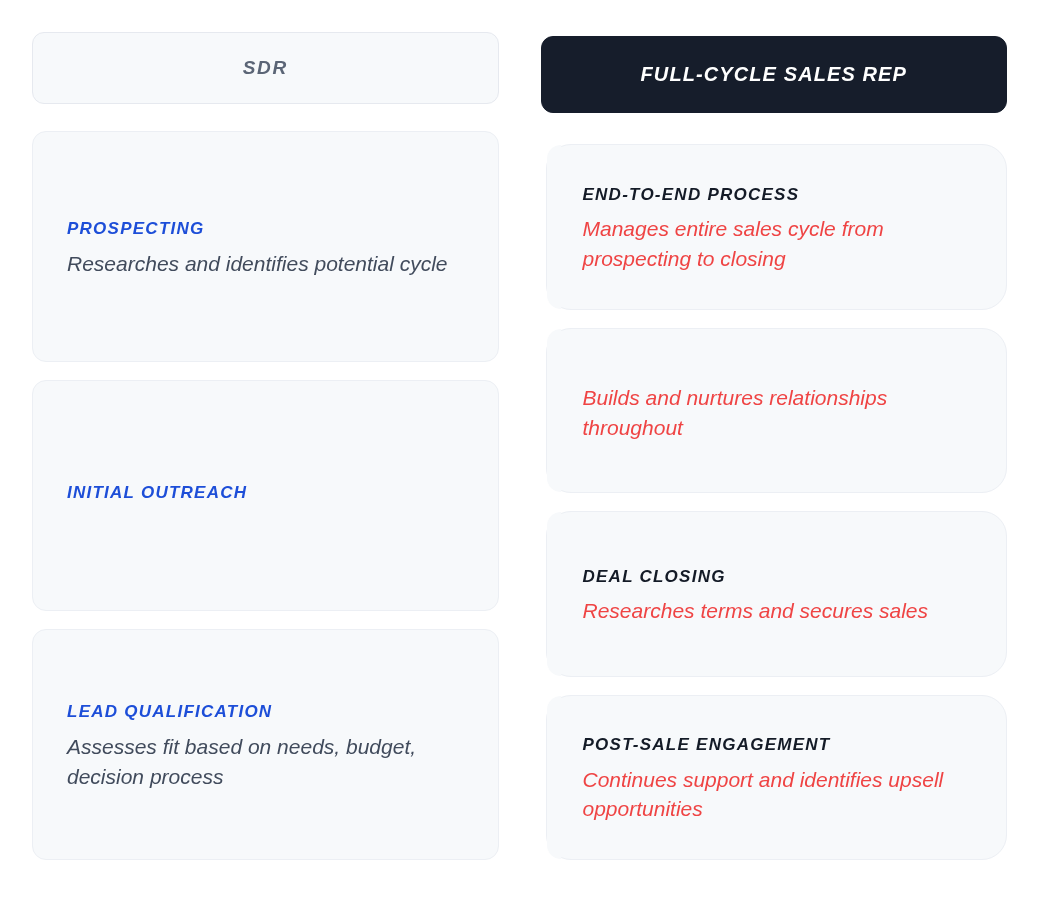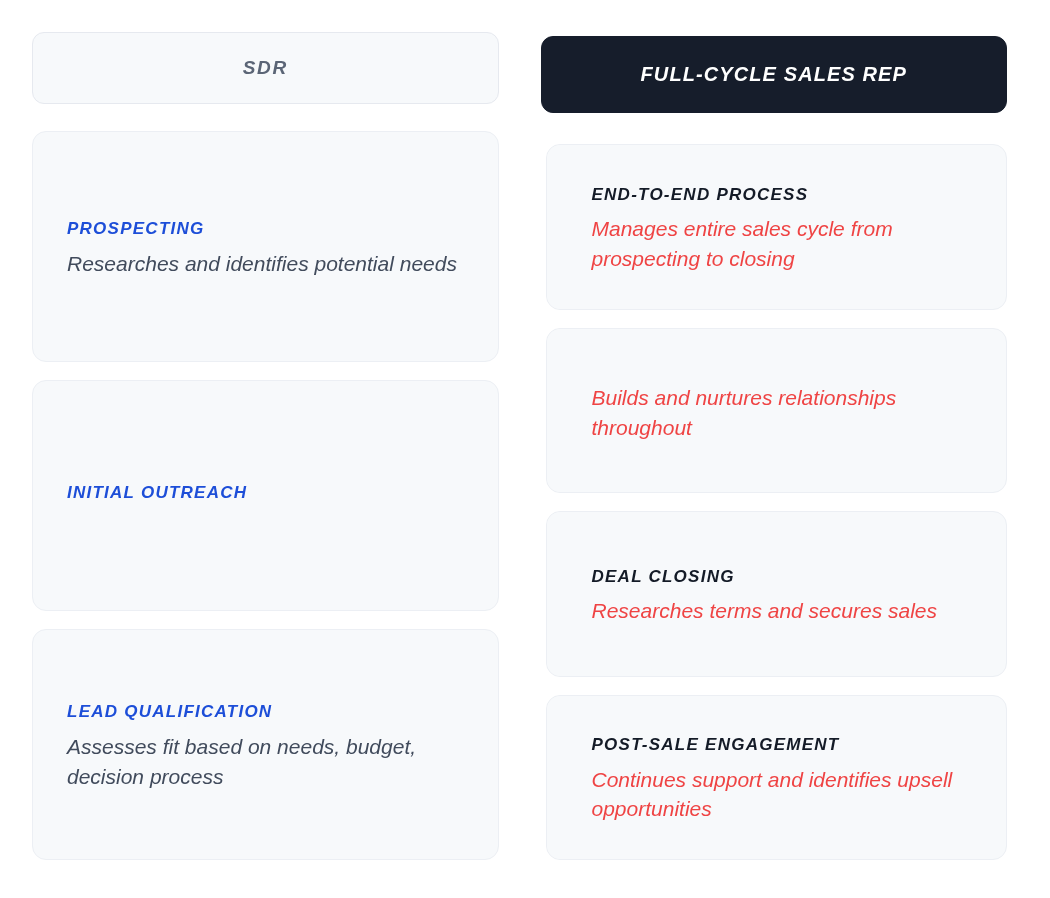--- a/index.html
+++ b/index.html
@@ -80,21 +80,22 @@
     background: #f7f9fb;
     border: 1px solid #eceff4;
     padding: 27px 28px 22px 34px;
     display: flex;
     flex-direction: column;
     justify-content: center;
   }
 
   .card.emphasis {
     margin-left: 5px;
-    padding-left: 45px;
+    padding-left: 36px;
+    border-radius: 25px;
   }
   .card.emphasis::before {
     content: "";
     position: absolute;
     left: -5px;
     top: -1px;
     bottom: -1px;
     width: 16px;
     background: #161d2b;
     border-radius: 14px 0 0 14px;
@@ -134,21 +135,21 @@
 
 <div class="comparison">
 
   <div class="column">
     <div class="col-header plain">SDR</div>
 
     <div class="card-list">
 
       <div class="card muted">
         <div class="card-label">PROSPECTING</div>
-        <div class="card-text">Researches and identifies potential needs</div>
+        <div class="card-text">Researches and identifies potential cycle</div>
       </div>
 
       <div class="card muted">
         <div class="card-label">INITIAL OUTREACH</div>
       </div>
 
       <div class="card muted">
         <div class="card-label">LEAD QUALIFICATION</div>
         <div class="card-text">Assesses fit based on needs, budget, decision process</div>
       </div>

